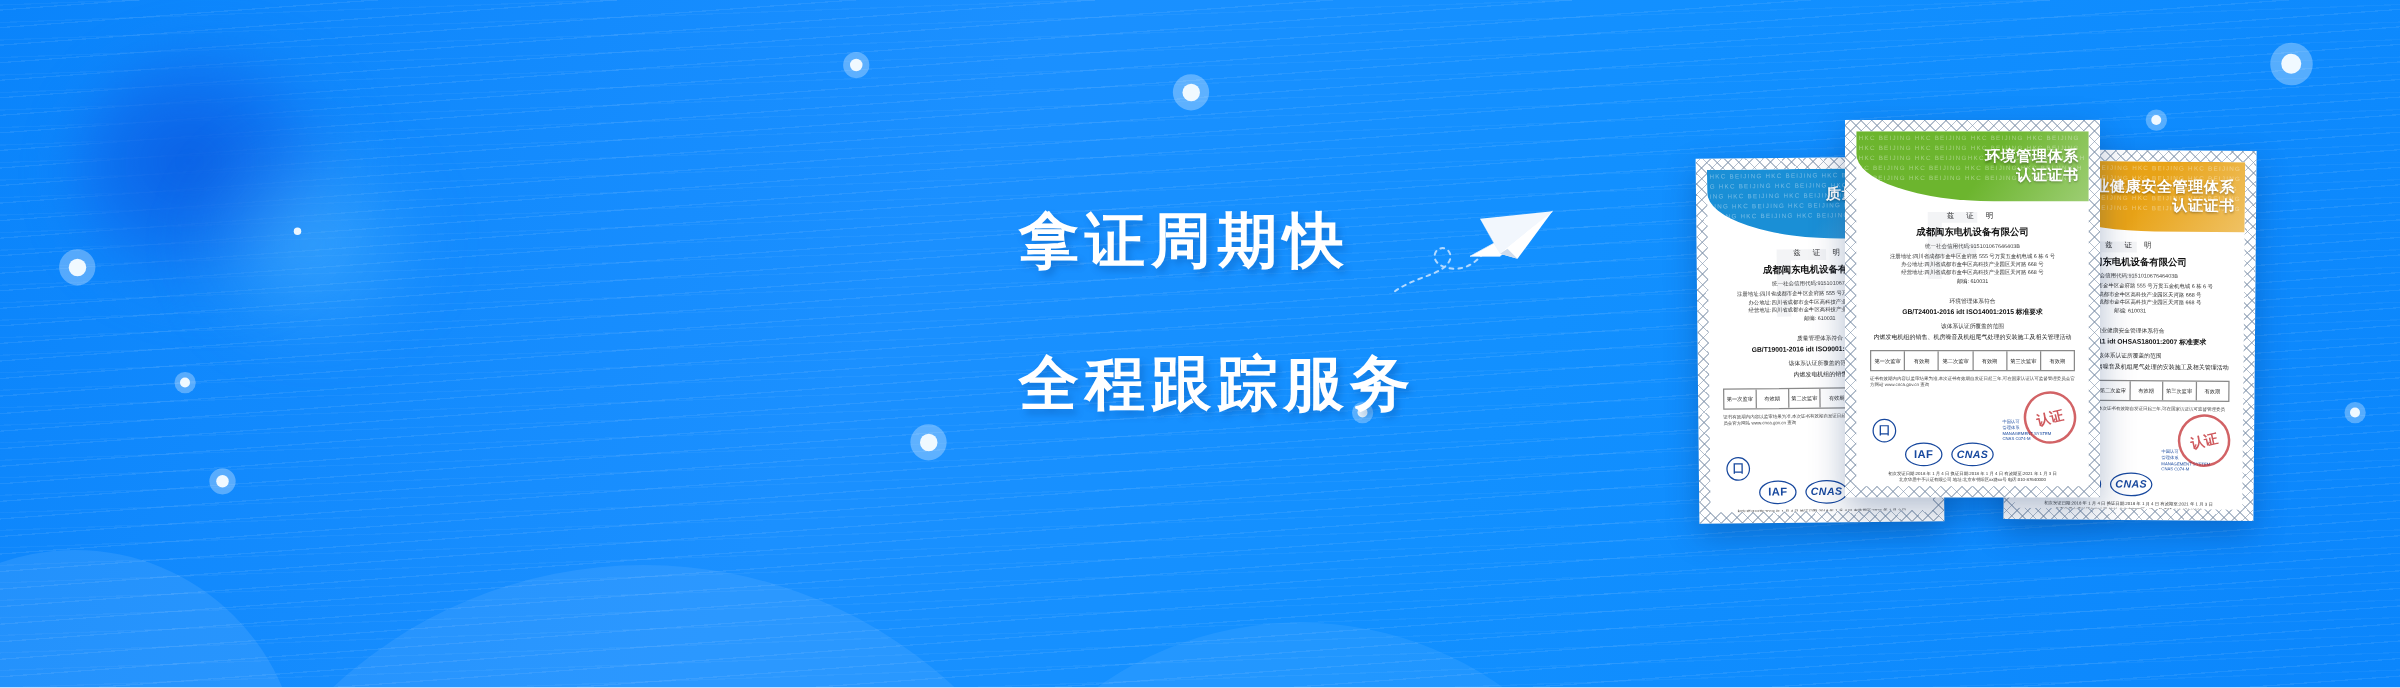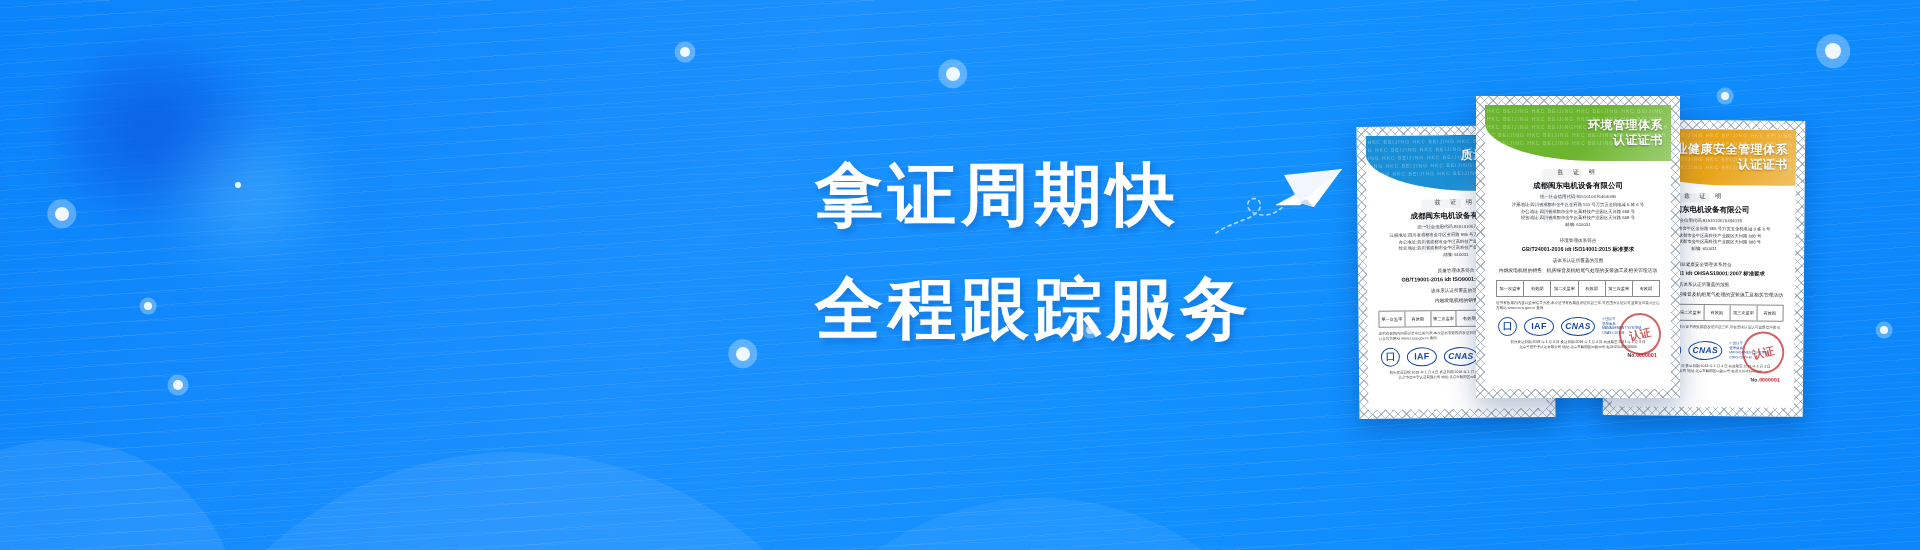--- a/index.html
+++ b/index.html
@@ -103,21 +103,21 @@
     top: 150px;
     z-index: 6;
   }
   .hl-row {
     display: flex;
     align-items: center;
     height: 88px;
   }
   .hl-text {
     color: #ffffff;
-    font-size: 68px;
+    font-size: 48px;
     font-weight: 700;
     letter-spacing: 5px;
     line-height: 1;
     white-space: nowrap;
     text-shadow: 3px 4px 6px rgba(6,70,150,0.33);
   }
   .hl-row.second { margin-top: 26px; }
 
   
   .plane-wrap {
@@ -247,20 +247,21 @@
   .seal-oval {
     border: 1.6px solid #17489e;
     border-radius: 50%;
     color: #17489e;
     font-weight: 700;
     display: flex;
     align-items: center;
     justify-content: center;
     font-size: 8px;
     letter-spacing: .3px;
+    margin-top: 37px;
   }
   .seal-iaf  { width: 30px; height: 19px; font-size: 9px; }
   .seal-cnas { width: 34px; height: 19px; font-size: 8.5px; border-width: 1.2px; font-style: italic; }
   .seal-cn {
     width: 19px; height: 19px; border-radius: 50%;
     border: 1.6px solid #17489e; color:#17489e;
     display: flex; align-items:center; justify-content:center;
     font-size: 9px; font-weight: 700;
   }
   .seal-txt { font-size: 3.4px; color: #17489e; line-height: 1.35; }

